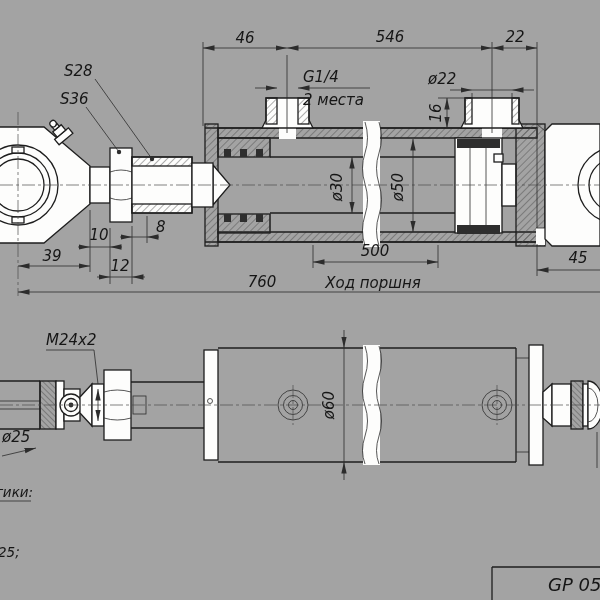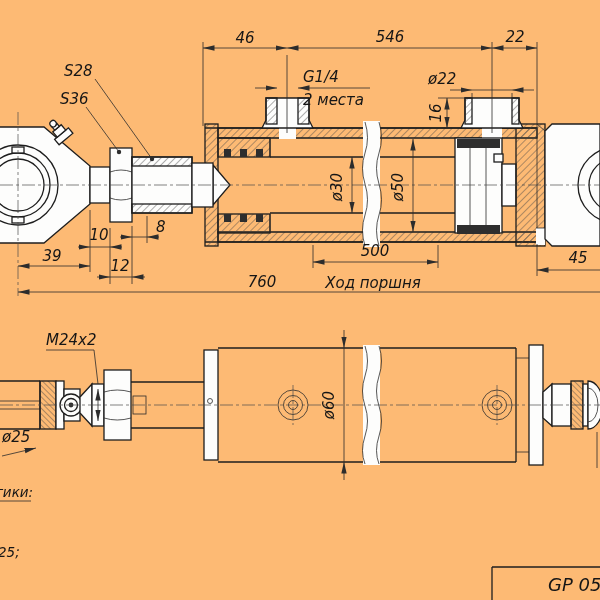--- a/index.html
+++ b/index.html
@@ -1,16 +1,16 @@
 <!DOCTYPE html>
 <html><head>
 <meta charset="utf-8">
 <style>
   html,body{margin:0;padding:0;background:#fff;}
-  #stage{position:relative;width:600px;height:600px;background:#fdba74;overflow:hidden;
+  #stage{position:relative;width:600px;height:600px;background:#a3a3a3;overflow:hidden;
          font-family:"DejaVu Sans",sans-serif;}
   svg{display:block}
   .o{fill:none;stroke:#1e1e1e;stroke-width:1.3;stroke-linejoin:miter;stroke-linecap:butt}
   .ow{fill:#fdfdfc;stroke:#1e1e1e;stroke-width:1.3;stroke-linejoin:miter}
   .t{fill:none;stroke:#2c2c2c;stroke-width:.8}
   .d{fill:none;stroke:#2c2c2c;stroke-width:.8}
   .cl{fill:none;stroke:#4a4a4a;stroke-width:.7;stroke-dasharray:13 3 3 3}
   .dk{fill:#2e2e2e;stroke:none}
   .wh{fill:#fdfdfc;stroke:none}
   .hp{stroke:#1e1e1e;stroke-width:1.3;fill:url(#h1)}

